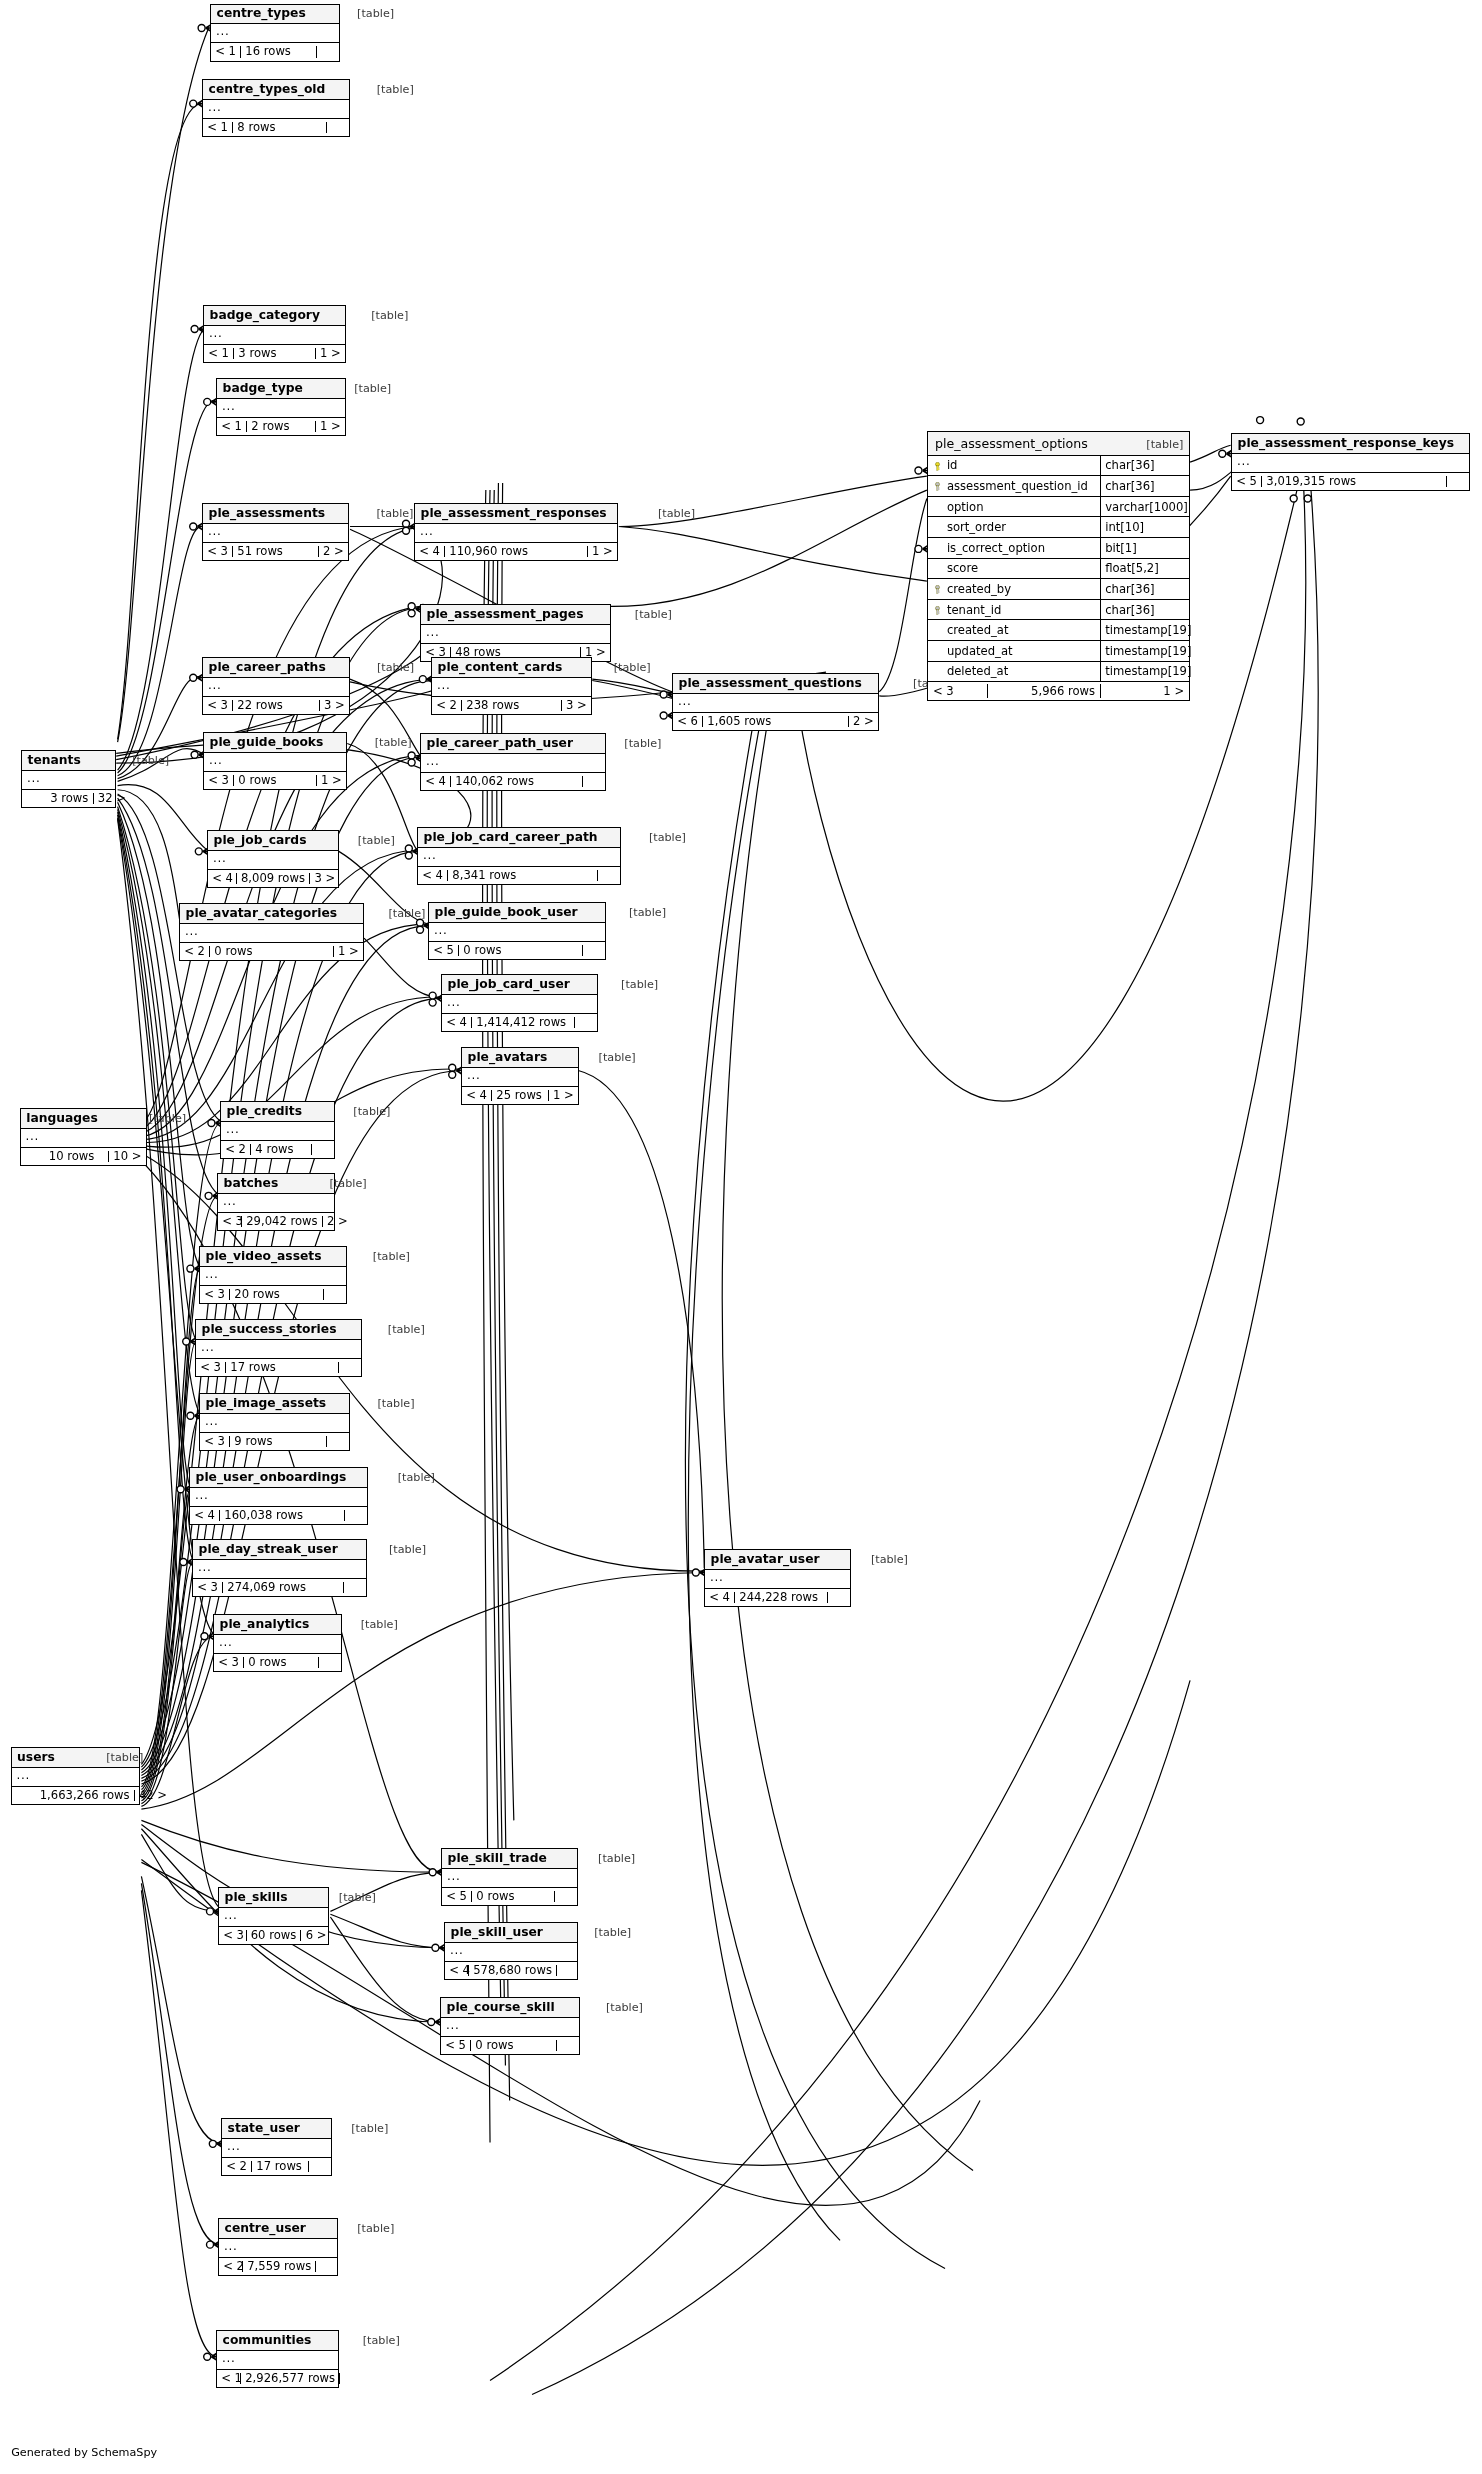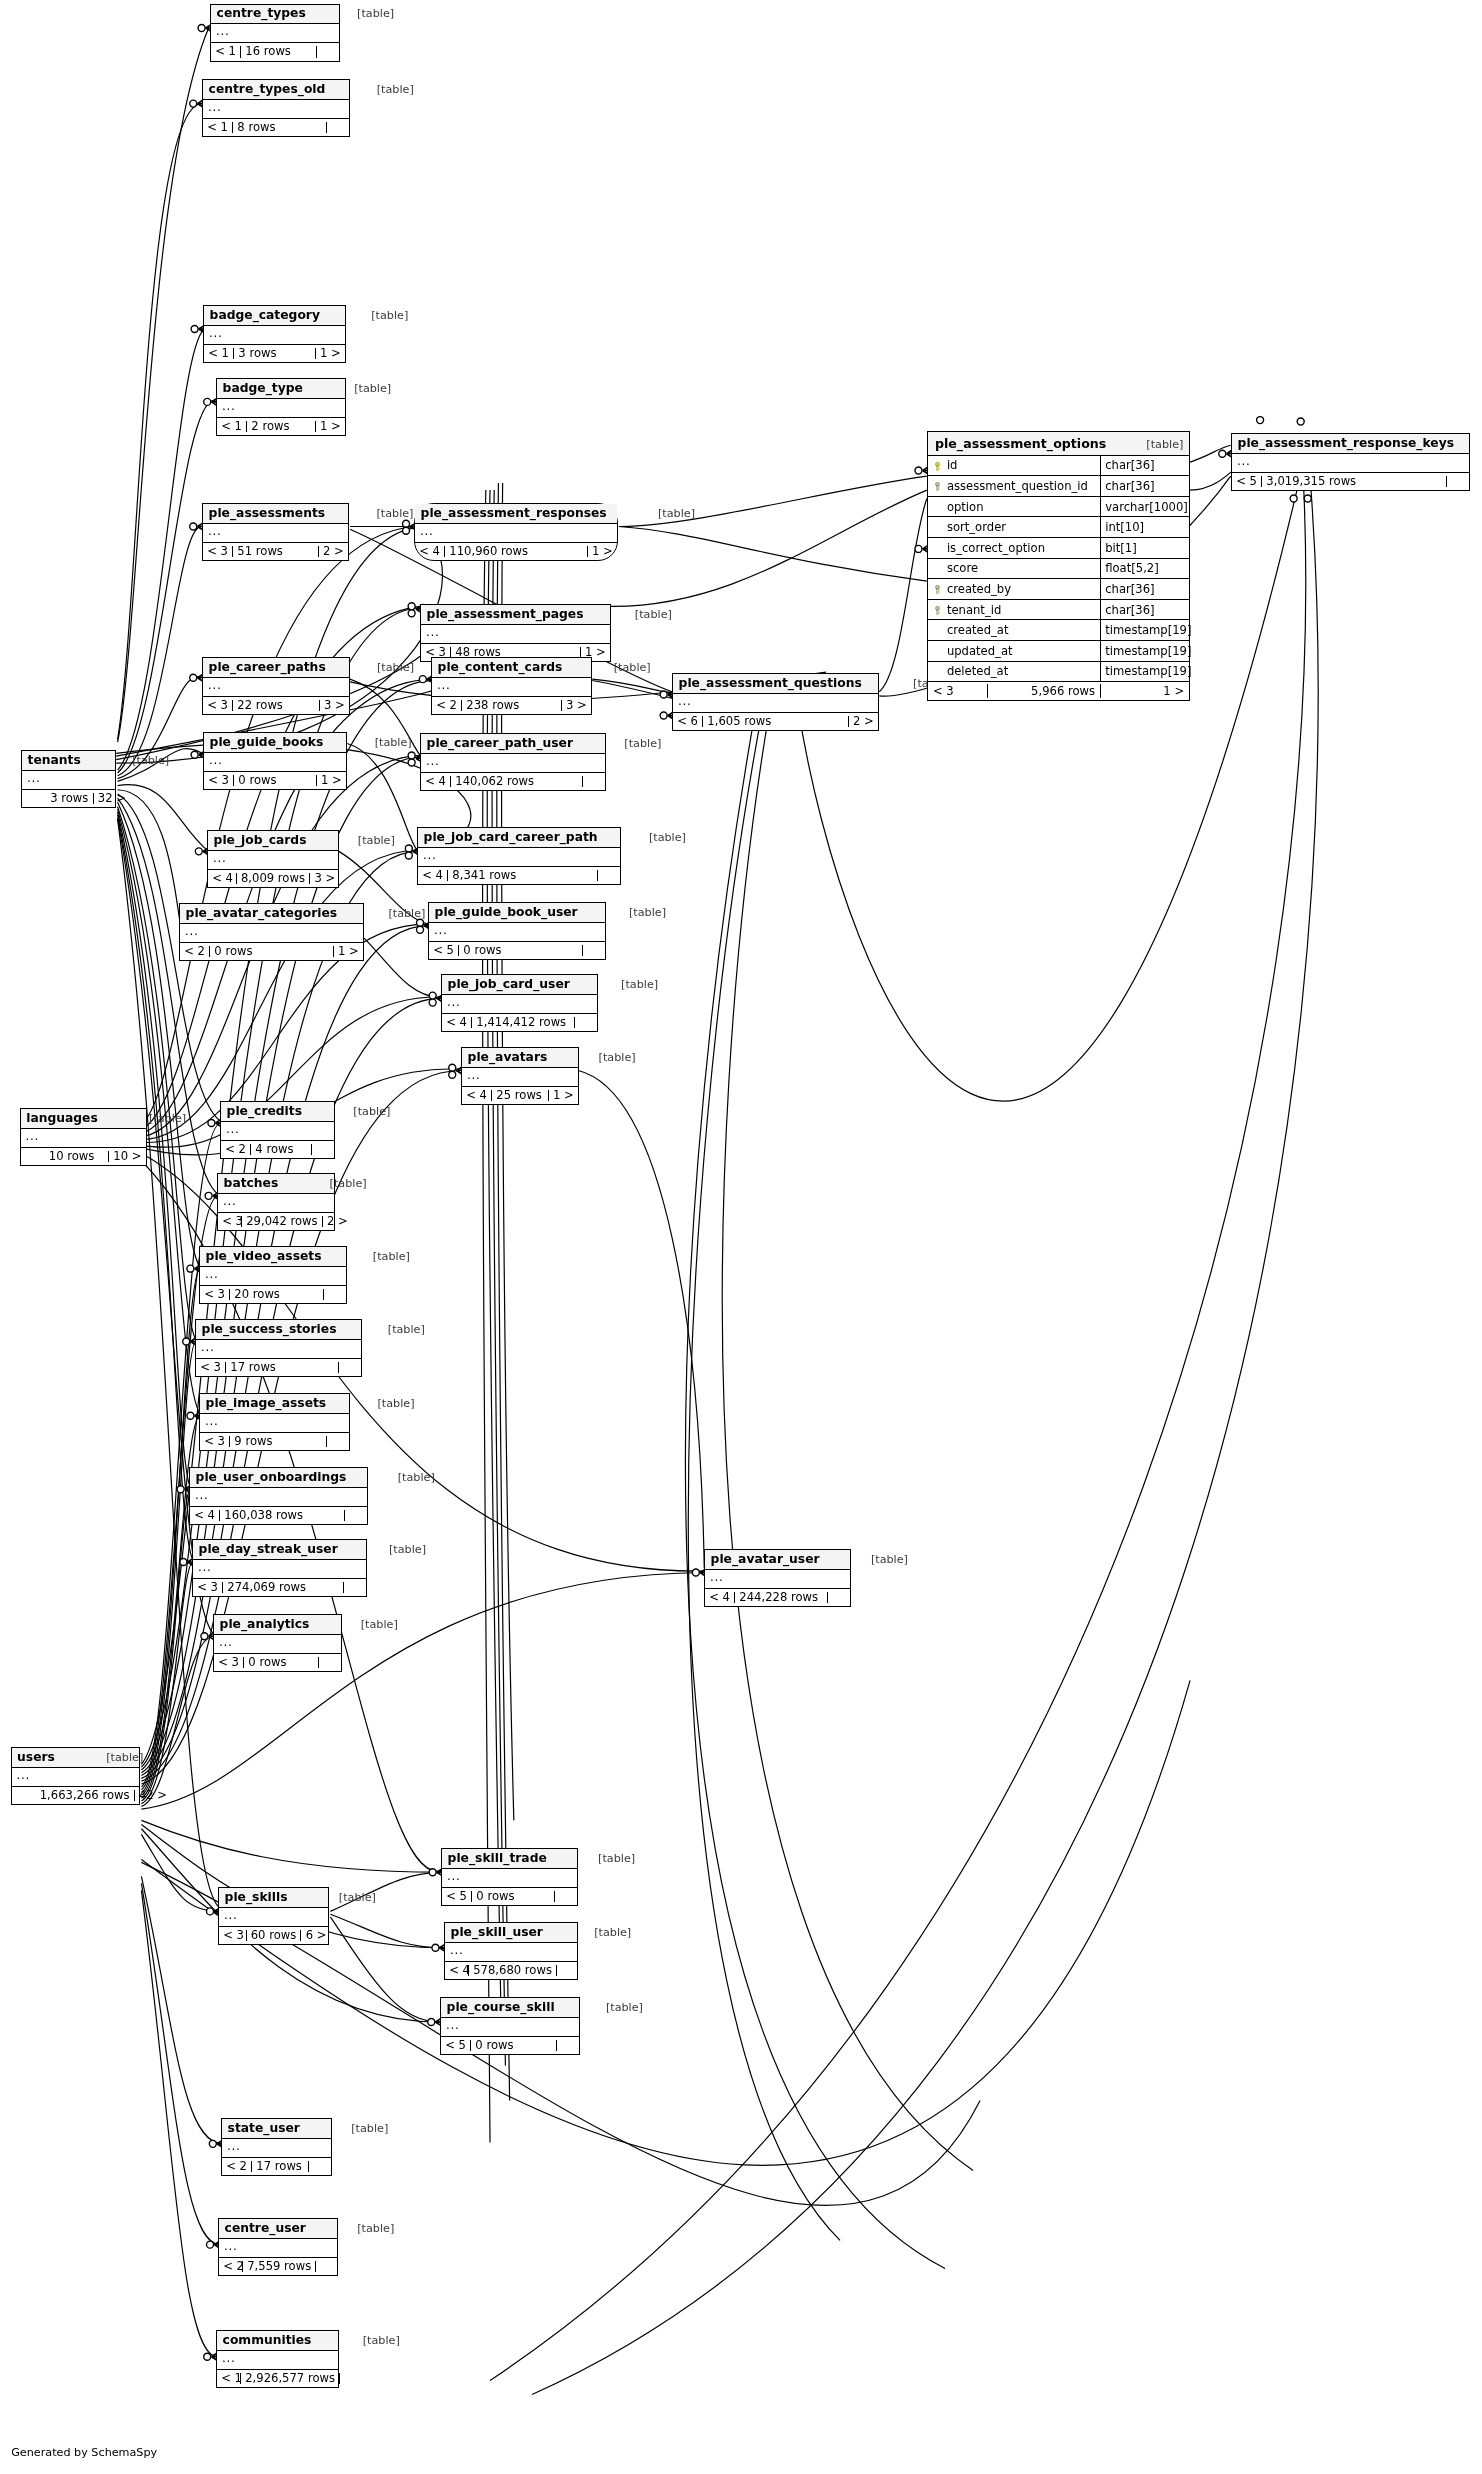--- a/index.html
+++ b/index.html
@@ -110,21 +110,21 @@
   }
   .tbl-x .hdr {
     display: flex;
     align-items: baseline;
     justify-content: space-between;
     background: #f4f4f4;
     border-bottom: 1.4px solid #000;
     padding: 3.5px 5.6px 4.2px 7px;
     white-space: nowrap;
   }
-  .tbl-x .hdr .tname { font-weight: bold; font-size: 12.6px; }
+  .tbl-x .hdr .tname { font-weight: normal; font-size: 12.6px; }
   .tbl-x .hdr .ttype { font-size: 11.2px; color: #3b3b3b; padding-left: 9.8px; }
   .tbl-x .col {
     display: flex;
     border-bottom: 0.7px solid #000;
     height: 19.6px;
     align-items: center;
     font-size: 11.6px;
   }
   .tbl-x .col .cname {
     flex: 1 1 auto;
@@ -443,21 +443,21 @@
           <span class="tname">ple_assessments</span>
           <span class="ttype">[table]</span>
         </div>
         <div class="body">...</div>
         <div class="foot">
           <span class="f-l">&lt; 3</span>
           <span class="f-c">51 rows</span>
           <span class="f-r">2 &gt;</span>
         </div>
       </div>
-      <div class="tbl" style="left: 414px; top: 503px; width: 204px; border-radius: 20px;">
+      <div class="tbl" style="left: 414px; top: 503px; width: 204px;">
         <div class="hdr">
           <span class="tname">ple_assessment_responses</span>
           <span class="ttype">[table]</span>
         </div>
         <div class="body">...</div>
         <div class="foot">
           <span class="f-l">&lt; 4</span>
           <span class="f-c">110,960 rows</span>
           <span class="f-r">1 &gt;</span>
         </div>

